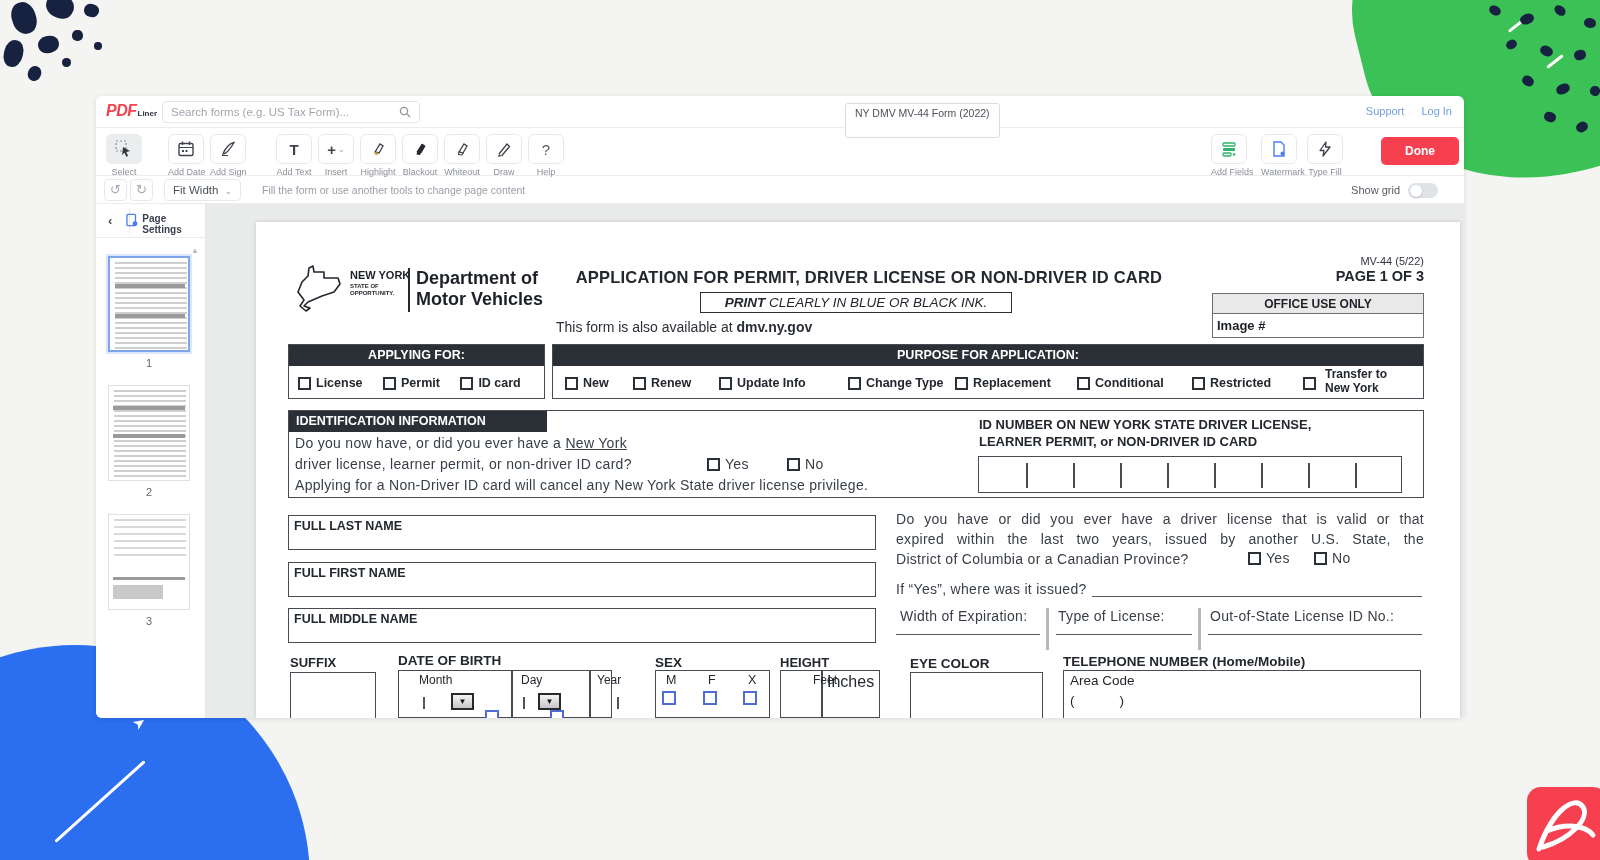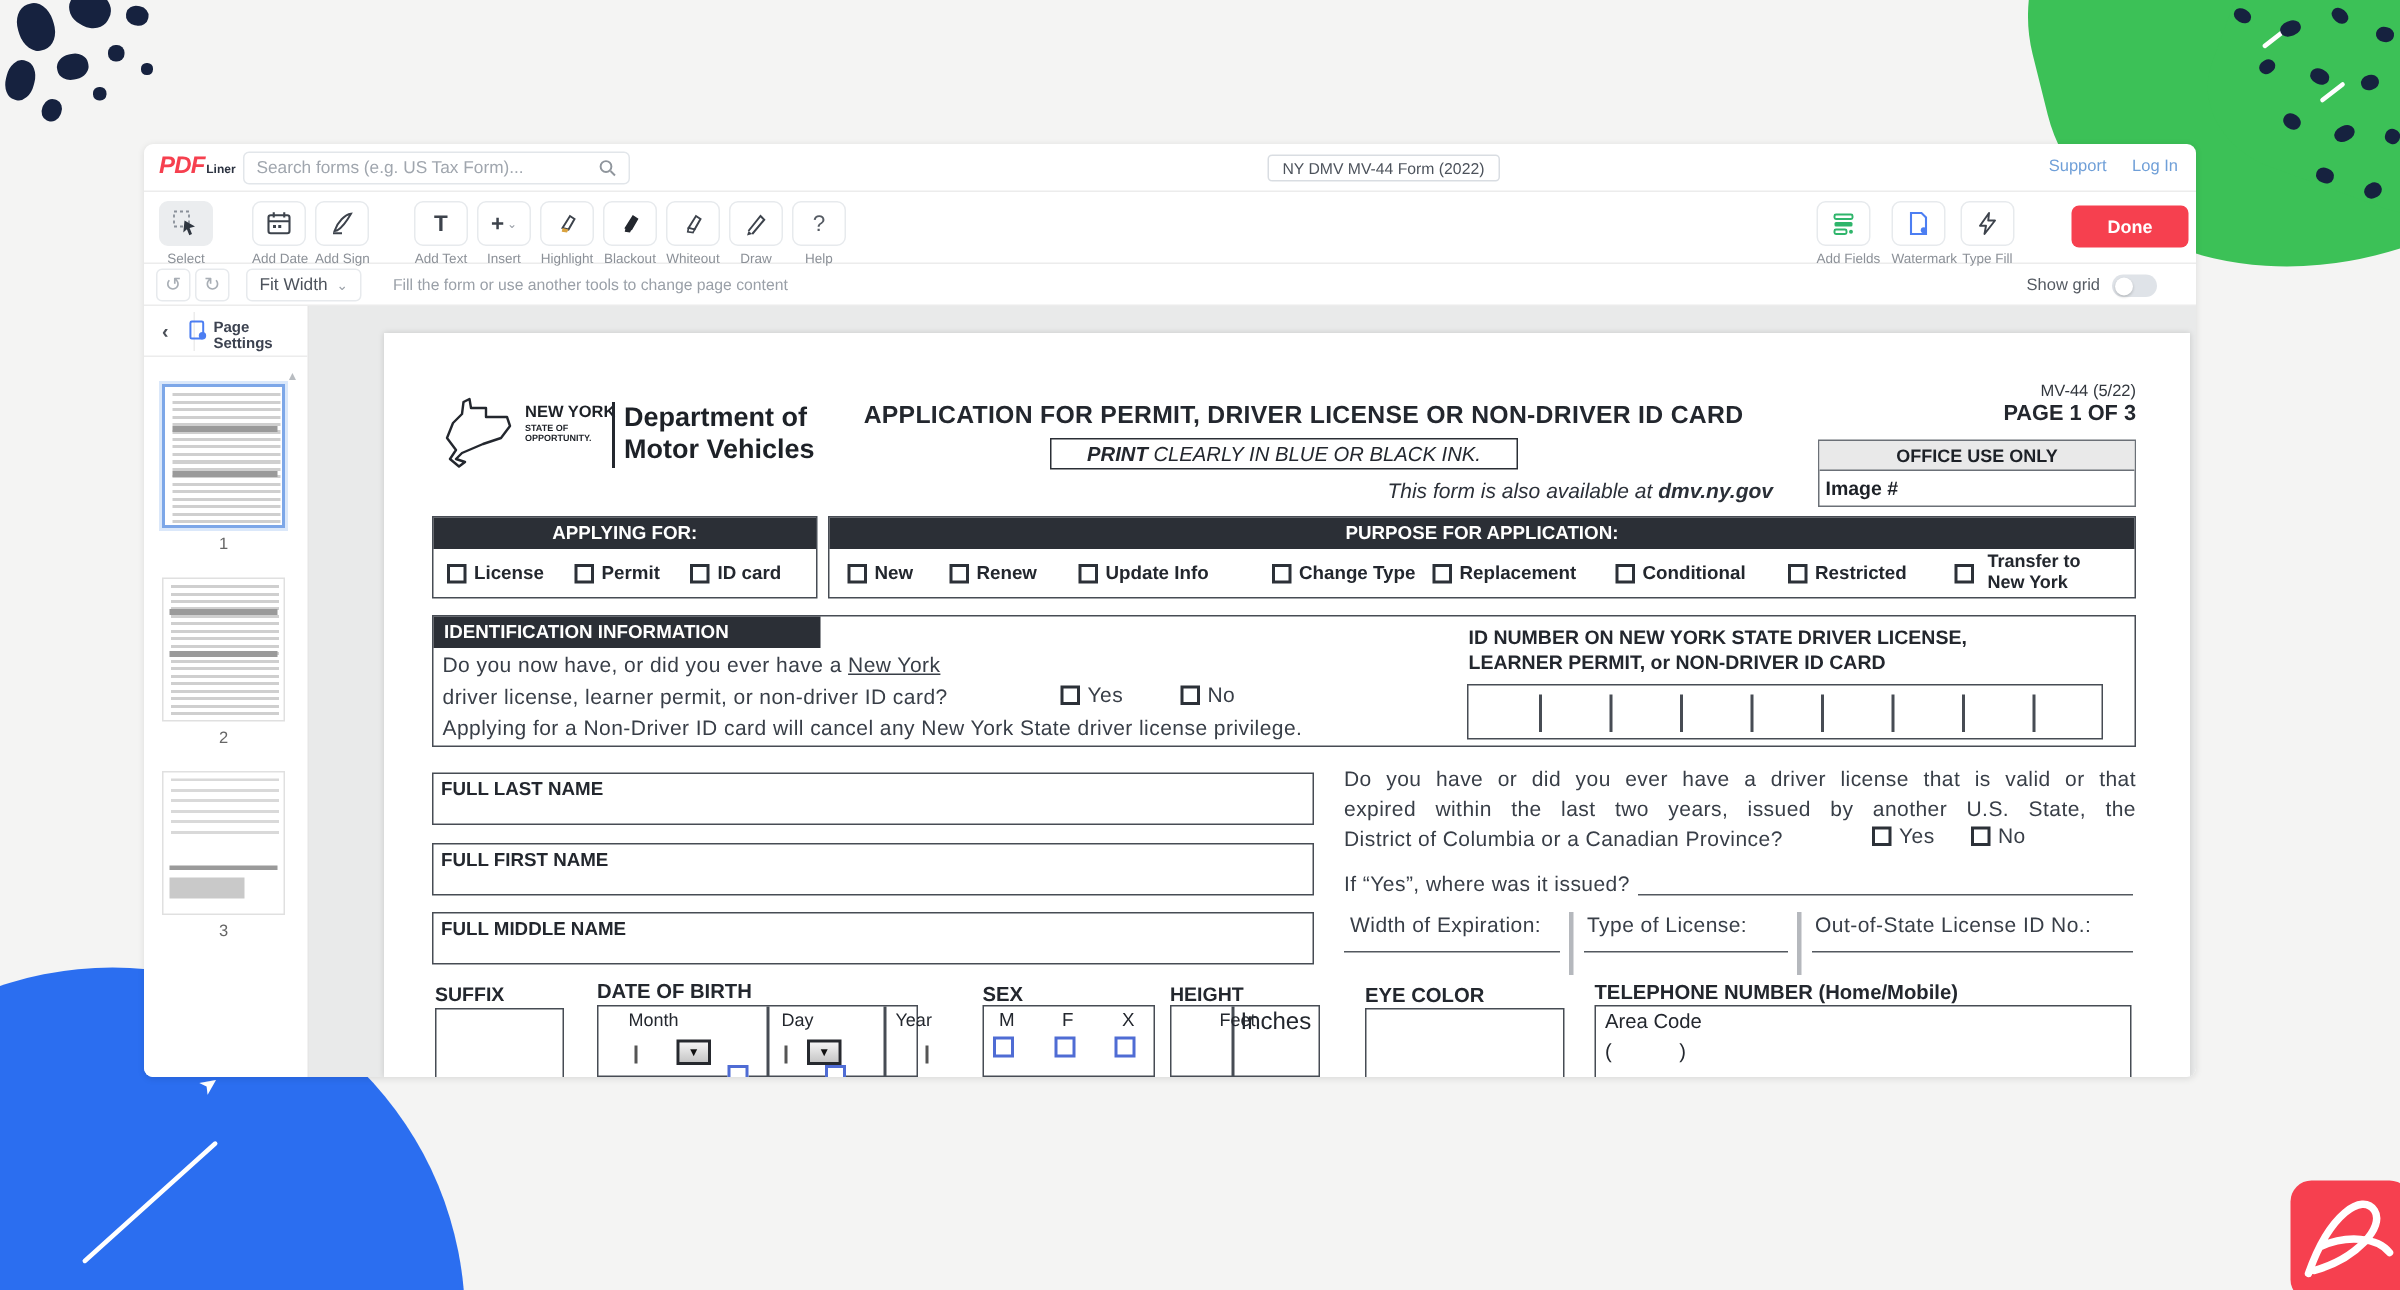--- a/index.html
+++ b/index.html
@@ -21,21 +21,21 @@
   .card { position:absolute; left:96px; top:96px; width:1368px; height:622px; background:#fff; border-radius:6px; box-shadow:0 1px 5px rgba(0,0,0,.10); z-index:2; overflow:hidden; }
 
   .topbar { position:relative; height:32px; border-bottom:1px solid #ececec; }
   .logo { position:absolute; left:10px; top:6px; display:flex; align-items:baseline; cursor:pointer; }
   .logo .pdf { color:#f6404f; font-weight:bold; font-size:16px; letter-spacing:-0.5px; font-style:italic; }
   .logo .liner { color:#2b3240; font-weight:bold; font-size:8px; margin-left:1px; }
   .search { position:absolute; left:66px; top:5px; width:258px; height:22px; border:1px solid #e2e6ea; border-radius:4px; background:#fff; display:flex; align-items:center; }
   .search input { border:none; outline:none; flex:1; font-size:11.5px; color:#555; padding:0 8px; font-family:inherit; background:transparent; }
   .search input::placeholder { color:#a0a6ae; }
   .search .mag { margin-right:8px; }
-  .doc-tab { position:absolute; left:749px; top:7px; height:18px; border:1px solid #d9dde2; border-radius:3px; font-size:10.5px; color:#4c525b; padding:3px 9px; background:#fff; white-space:nowrap; }
+  .doc-tab { position:absolute; left:749px; top:7px; height:35px; border:1px solid #d9dde2; border-radius:3px; font-size:10.5px; color:#4c525b; padding:3px 9px; background:#fff; white-space:nowrap; }
   .top-links { position:absolute; right:12px; top:9px; font-size:11px; color:#6f9fd8; }
   .top-links span { margin-left:14px; cursor:pointer; }
 
   .toolbar { position:relative; height:48px; border-bottom:1px solid #ececec; }
   .tool { position:absolute; width:36px; text-align:center; cursor:pointer; }
   .tool .box { width:36px; height:30px; border:1px solid #e7eaed; border-radius:6px; background:#fff; display:flex; align-items:center; justify-content:center; }
   .tool.sel .box { background:#ebedef; border-color:#ebedef; }
   .tool .lbl { font-size:9px; color:#8b9097; margin-top:3px; white-space:nowrap; }
   .tool .glyph { font-size:15px; color:#3d434c; font-weight:bold; }
   .done-btn { position:absolute; left:1285px; top:9px; width:78px; height:28px; background:#f6404f; color:#fff; font-weight:bold; font-size:12px; border:none; border-radius:5px; cursor:pointer; font-family:inherit; }
@@ -325,21 +325,21 @@
           <div class="abs" style="left:152px;top:46px;width:2px;height:44px;background:#23272e;"></div>
           <div class="abs" style="left:160px;top:46px;line-height:1.15;font-size:18px;font-weight:bold;color:#1d2127;">
             <div>Department of</div>
             <div>Motor Vehicles</div>
           </div>
 
           <div class="abs fbold" style="left:300px;top:46px;width:626px;text-align:center;font-size:16.5px;letter-spacing:.2px;">APPLICATION FOR PERMIT, DRIVER LICENSE OR NON-DRIVER ID CARD</div>
           <div class="abs" style="left:444px;top:70px;width:312px;height:21px;border:1.6px solid #2a2e35;text-align:center;font-size:13.5px;font-style:italic;color:#23272e;padding-top:2px;">
             <span style="font-weight:bold;">PRINT</span><span> CLEARLY IN BLUE OR BLACK INK.</span>
           </div>
-          <div class="abs" style="left:300px;top:97px;width:626px;text-align:right;font-size:14px;font-style:italic;color:#2b3038;">
+          <div class="abs" style="left:300px;top:97px;width:626px;text-align:left;font-size:14px;color:#2b3038;">
             <span>This form is also available at </span><span style="font-weight:bold;">dmv.ny.gov</span>
           </div>
 
           <div class="abs" style="left:958px;top:33px;width:210px;text-align:right;font-size:11px;color:#32373e;">MV-44 (5/22)</div>
           <div class="abs fbold" style="left:958px;top:46px;width:210px;text-align:right;font-size:14.5px;">PAGE 1 OF 3</div>
           <div class="fbox" style="left:956px;top:71px;width:212px;height:45px;border-color:#6b7077;">
             <div style="height:20px;background:#e9e9e9;border-bottom:1.5px solid #6b7077;text-align:center;font-size:12px;font-weight:bold;color:#1d2127;padding-top:3px;">OFFICE USE ONLY</div>
             <div style="font-size:13px;font-weight:bold;color:#1d2127;padding:4px 0 0 4px;">Image #</div>
           </div>
 

